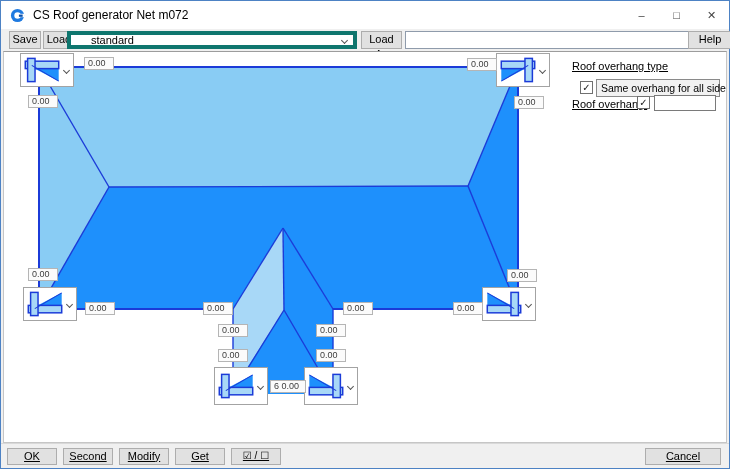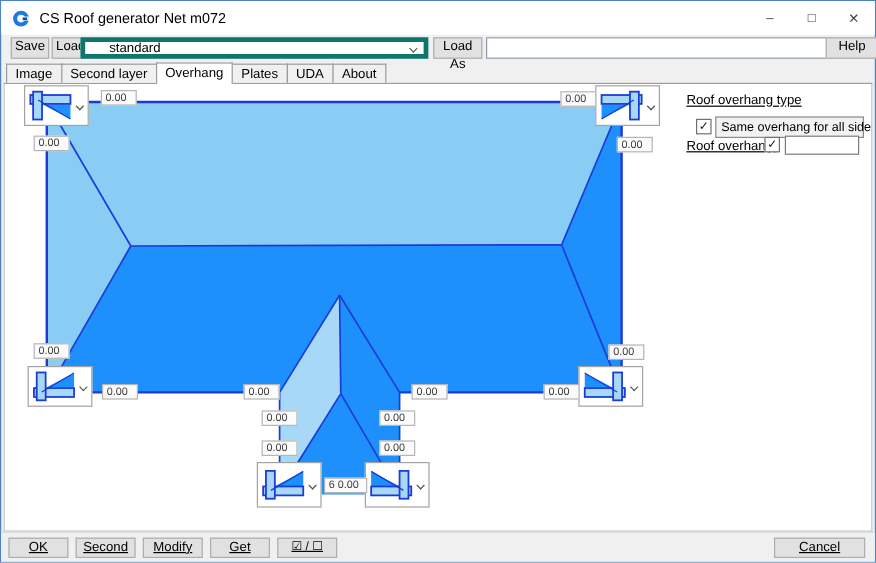--- a/index.html
+++ b/index.html
@@ -113,28 +113,20 @@
     <div class="btn" style="left:42px;width:32px;">Load</div>
     <div class="combo" style="left:66px;width:290px;">
       <span>standard</span>
       <span class="chev"></span>
     </div>
     <div class="btn" style="left:360px;width:41px;">Load As</div>
     <input class="tb-input" style="left: 404px; width: 291px;" value="">
     <div class="btn" style="left:687px;width:44px;">Help</div>
   </div>
 
-  <div class="tabstrip" id="tabstrip">
-      <div class="tab">Image</div>
-      <div class="tab">Second layer</div>
-      <div class="tab selected">Overhang</div>
-      <div class="tab">Plates</div>
-      <div class="tab">UDA</div>
-      <div class="tab">About</div>
-    </div>
 
   <div class="main" id="main">
       <svg width="560" height="350" class="roofsvg">
         <polygon points="35,15 514,15 464,134 105,135" fill="#89CCF4"></polygon>
         <polygon points="35,15 105,135 35,257" fill="#89CCF4"></polygon>
         <polygon points="514,15 514,257 464,134" fill="#1E90FC"></polygon>
         <polygon points="105,135 464,134 514,257 329,257 279,176 229,257 35,257" fill="#1E90FC"></polygon>
         <polygon points="279,176 329,257 329,342 229,342 229,257 280,258" fill="#1E90FC"></polygon>
         <polygon points="279,176 280,258 229,338 229,257" fill="#A8D8F7"></polygon>
         <line x1="35" y1="15" x2="514" y2="15" stroke="#1B3BD8" stroke-width="2"></line>

